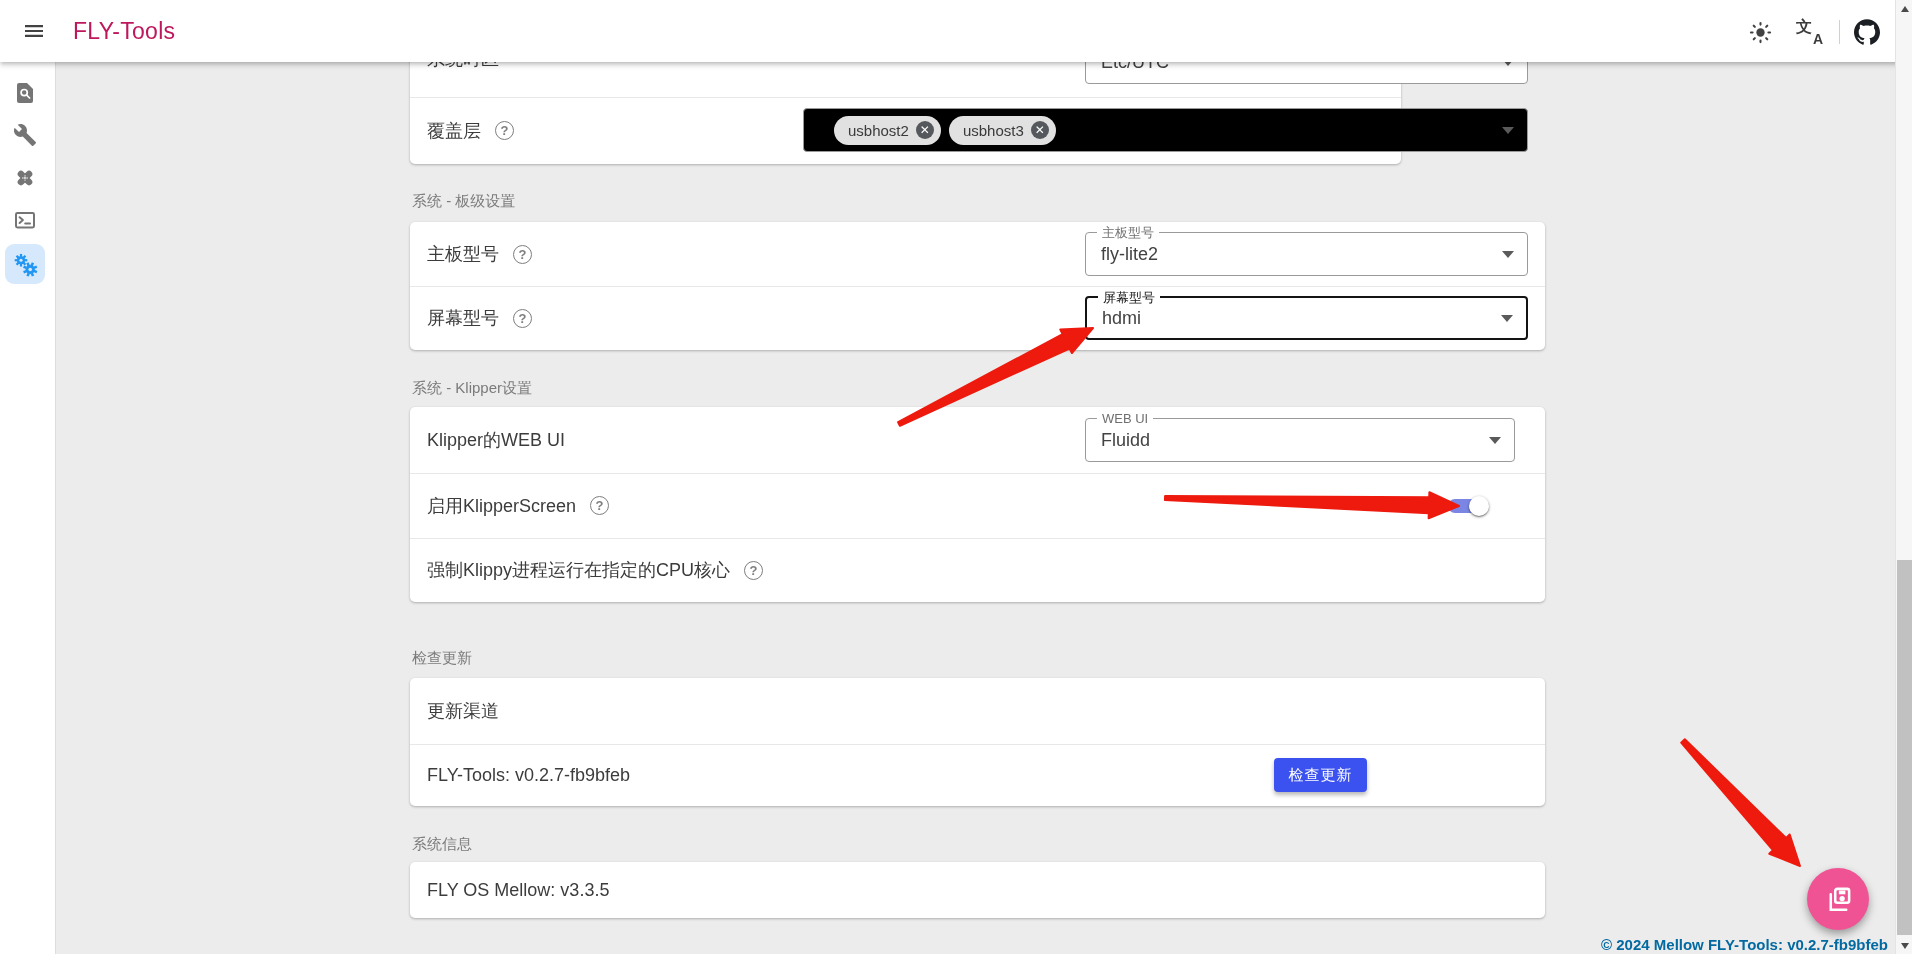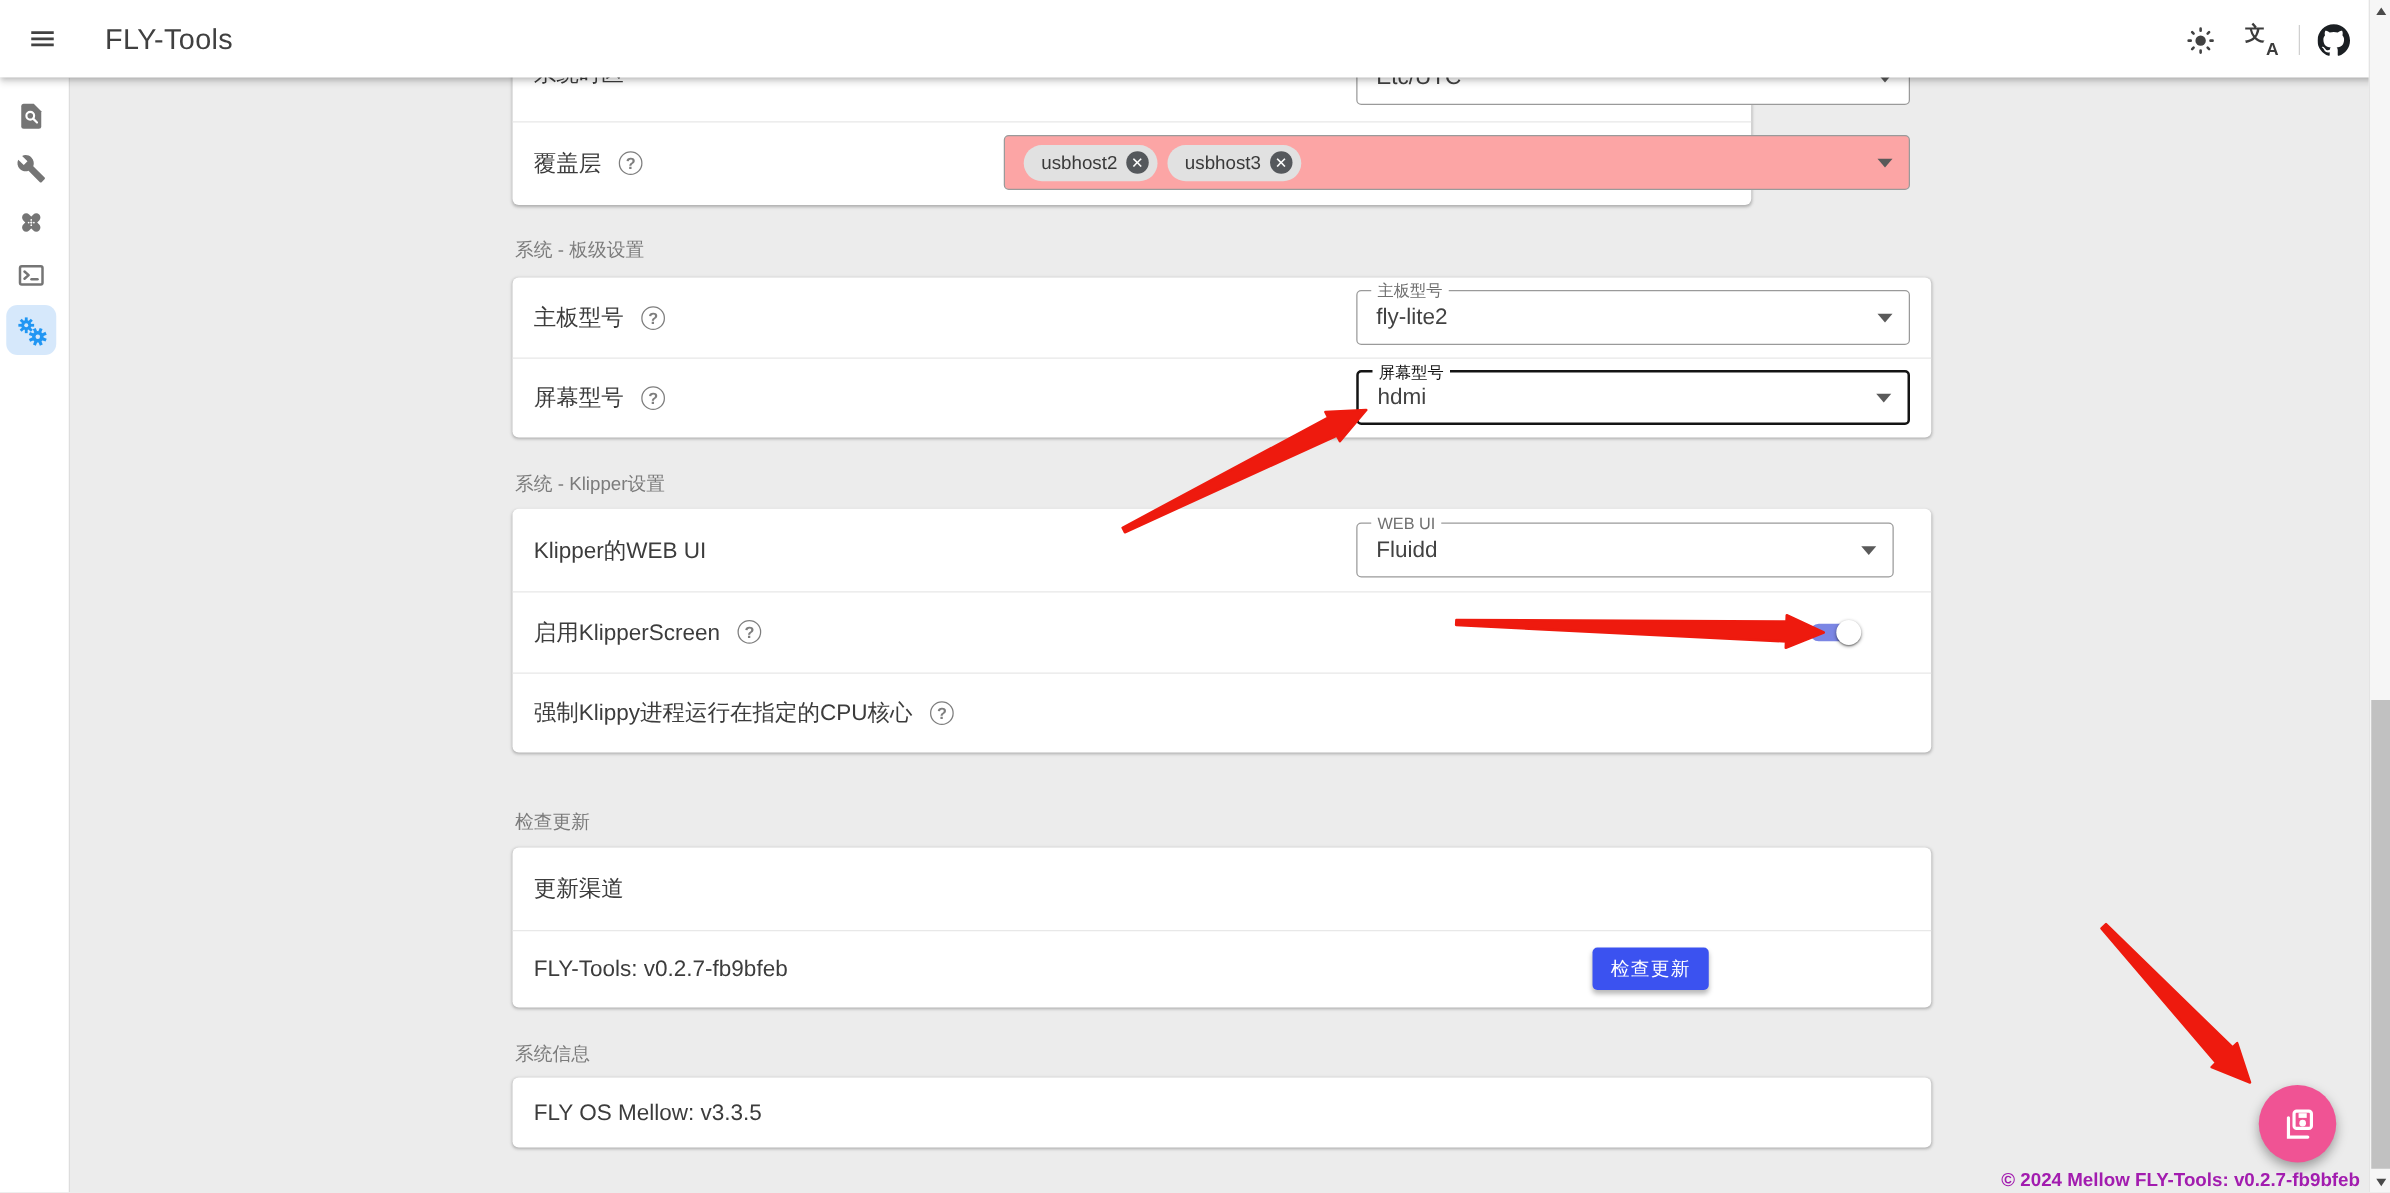--- a/index.html
+++ b/index.html
@@ -4,21 +4,21 @@
 <style>
   * { box-sizing: border-box; margin: 0; padding: 0; }
   html,body { width:1912px; height:954px; }
   body { font-family:"Liberation Sans", sans-serif; background:#ececec; }
   .screen { position:relative; width:1912px; height:954px; overflow:hidden; background:#ececec; }
 
   
   .appbar { position:absolute; left:0; top:0; width:1912px; height:62px; background:#ffffff; z-index:40;
             box-shadow:0 2px 4px -1px rgba(0,0,0,.2), 0 4px 5px 0 rgba(0,0,0,.12); }
   .iconbtn { position:absolute; width:44px; height:44px; display:flex; align-items:center; justify-content:center; border-radius:50%; }
-  .appbar-title { position:absolute; left:73px; top:18px; font-size:23px; line-height:27px; font-weight:500; color:#404040; letter-spacing:.3px;margin-left:11px; }
+  .appbar-title { position:absolute; left:73px; top:18px; font-size:23px; line-height:27px; font-weight:500; color:#be185d; letter-spacing:.3px; }
   .tr-icon { position:relative; width:28px; height:26px; display:block; color:#3c3c3c; }
   .tr-icon i { position:absolute; left:0; top:-2px; font-style:normal; font-size:16px; font-weight:600; }
   .tr-icon b { position:absolute; right:1px; bottom:-2px; font-size:14px; font-weight:700; }
   .vdiv { position:absolute; left:1839px; top:20px; width:1px; height:24px; background:#d0d0d0; }
 
   
   .sidebar { position:absolute; left:0; top:62px; width:56px; height:892px; background:#ffffff; z-index:30; border-right:1px solid #dddddd; }
   .nav-item { position:absolute; left:5px; width:40px; height:40px; display:flex; align-items:center; justify-content:center; border-radius:9px; }
   .nav-item.active { background:#d6e8fb; }
 
@@ -33,36 +33,36 @@
           font-size:13px; font-weight:700; display:flex; align-items:center; justify-content:center; flex:0 0 auto; }
 
   .sel { position:absolute; background:#fff; border:1px solid #9a9a9a; border-radius:4px; }
   .sel.focused { border:2px solid #141414; }
   .flabel { position:absolute; top:-9px; left:11px; background:#fff; padding:0 5px; font-size:13px; line-height:17px; color:#6f6f6f; white-space:nowrap; }
   .sel.focused .flabel { color:#141414; font-weight:500; }
   .sval { position:absolute; left:15px; top:50%; transform:translateY(-50%); font-size:18px; color:#424242; white-space:nowrap; }
   .caret { position:absolute; right:13px; top:50%; margin-top:-3px; width:0; height:0;
            border-left:6px solid transparent; border-right:6px solid transparent; border-top:7px solid #5a5a5a; }
 
-  .chipfield { position:absolute; background:#fca5a5; border:1px solid #9a9a9a; border-radius:4px; display:flex; align-items:center; padding:0 34px 0 15px; gap:8px; }
+  .chipfield { position:absolute; background:#000000; border:1px solid #9a9a9a; border-radius:4px; display:flex; align-items:center; padding:0 34px 0 30px; gap:8px; }
   .chip { height:29px; background:#e1e1e1; border-radius:15px; display:flex; align-items:center; gap:7px; padding:0 7px 0 14px; }
   .chip .ctext { font-size:15px; color:#3a3a3a; }
   .chip .cx { width:18px; height:18px; border-radius:50%; background:#55585c; color:#fff; font-size:12px; line-height:18px; text-align:center; }
 
   .switch-track { position:absolute; width:35px; height:14px; border-radius:7px; background:#7b86e4; }
   .switch-thumb { position:absolute; width:20px; height:20px; border-radius:50%; background:#fff;
                   box-shadow:0 1px 3px rgba(0,0,0,.45), 0 1px 1px rgba(0,0,0,.25); }
 
   .btn { position:absolute; background:#3b52f0; color:#fff; font-size:15px; letter-spacing:1px; border:none; border-radius:4px;
          display:flex; align-items:center; justify-content:center; box-shadow:0 3px 4px rgba(0,0,0,.28); font-family:inherit; }
 
   .fab { position:absolute; width:62px; height:62px; border-radius:50%; background:#f05394; z-index:6;
          display:flex; align-items:center; justify-content:center; box-shadow:0 4px 9px rgba(0,0,0,.35); }
 
-  .footer { position:absolute; top:937px; right:24px; font-size:15px; line-height:16px; font-weight:700; color:#a21caf; z-index:7; }
+  .footer { position:absolute; top:937px; right:24px; font-size:15px; line-height:16px; font-weight:700; color:#0369a1; z-index:7; }
 
   
   .scrollbar { position:absolute; right:0; top:0; width:17px; height:954px; background:#f6f6f6; z-index:50; border-left:1px solid #e4e4e4; }
   .sb-up, .sb-down { position:absolute; left:0; width:17px; height:17px; display:flex; align-items:center; justify-content:center; }
   .sb-up { top:0; } .sb-down { bottom:0; }
   .tri-up { width:0;height:0;border-left:4.5px solid transparent;border-right:4.5px solid transparent;border-bottom:6px solid #4a4a4a; }
   .tri-down { width:0;height:0;border-left:4.5px solid transparent;border-right:4.5px solid transparent;border-top:6px solid #4a4a4a; }
   .sb-thumb { position:absolute; left:1px; top:560px; width:15px; height:375px; background:#c1c1c1; }
 
   .arrows { position:absolute; left:0; top:0; z-index:25; pointer-events:none; }

